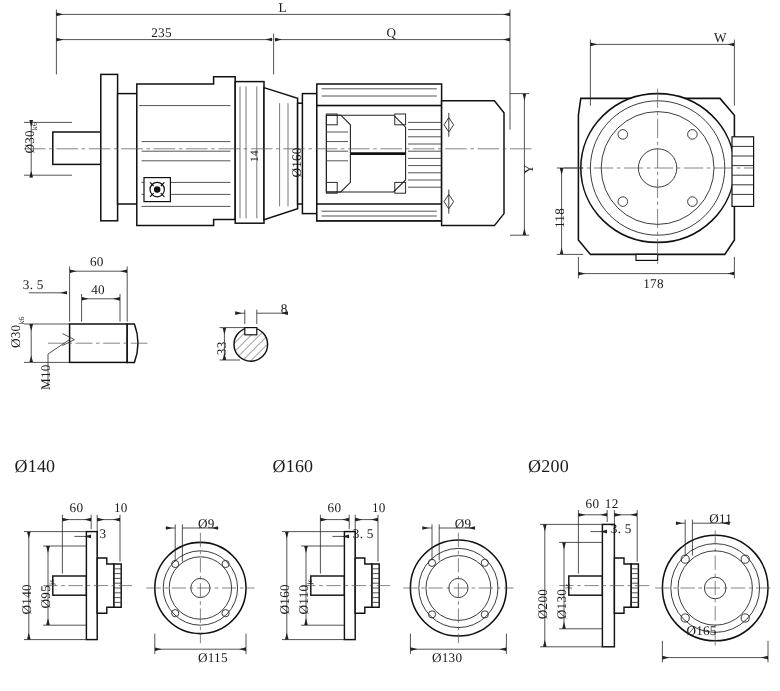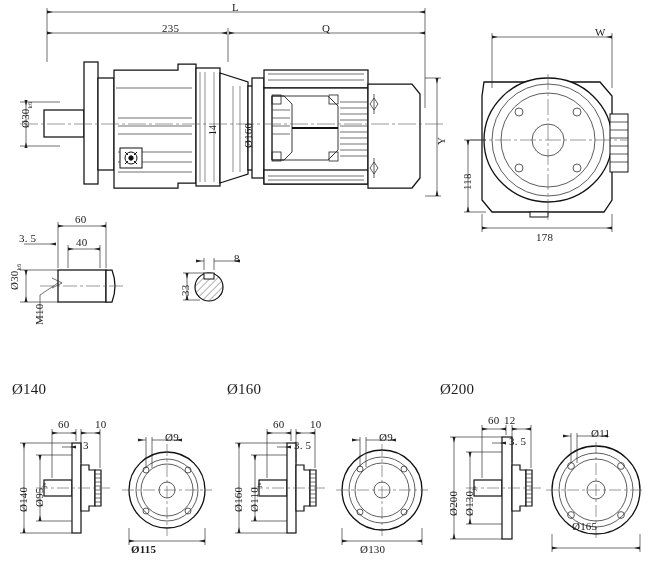--- a/index.html
+++ b/index.html
@@ -421,21 +421,21 @@
     <line x1="577" y1="433" x2="577" y2="463"></line>
     <line x1="563" y1="436" x2="571" y2="436" marker-start="url(#arS)"></line>
     <line x1="577" y1="436" x2="608" y2="436" marker-end="url(#ar)"></line>
     <line x1="552" y1="548" x2="640" y2="548" marker-start="url(#arS)" marker-end="url(#ar)"></line>
     <line x1="552" y1="534" x2="552" y2="552"></line>
     <line x1="640" y1="534" x2="640" y2="552"></line>
   </g>
 </svg>
 
 <div class="lbl" style="left:232px;top:2px;">L</div>
-<div class="lbl" style="left:126px;top:23px;margin-left:36px;">235</div>
+<div class="lbl" style="left:126px;top:23px;">235</div>
 <div class="lbl" style="left:322px;top:23px;">Q</div>
 <div class="lbl vert" style="left:20px;top:128px;"><span>Ø30</span><span class="sub">k6</span></div>
 <div class="lbl vert sm" style="left:209px;top:135px;">14</div>
 <div class="lbl vert" style="left:243px;top:148px;">Ø160</div>
 <div class="lbl vert" style="left:436px;top:145px;">Y</div>
 
 <div class="lbl" style="left:595px;top:27px;">W</div>
 <div class="lbl vert" style="left:462px;top:190px;">118</div>
 <div class="lbl" style="left:536px;top:232px;text-align:center;">178</div>
 
@@ -448,21 +448,21 @@
 <div class="lbl" style="left:234px;top:253px;">8</div>
 <div class="lbl vert" style="left:180px;top:296px;">33</div>
 
 <div class="lbl big" style="left:12px;top:382px;">Ø140</div>
 <div class="lbl" style="left:58px;top:419px;">60</div>
 <div class="lbl" style="left:95px;top:419px;">10</div>
 <div class="lbl" style="left:83px;top:440px;">3</div>
 <div class="lbl vert" style="left:18px;top:512px;">Ø140</div>
 <div class="lbl vert" style="left:34px;top:507px;"><span>Ø95</span><span class="sub">js</span></div>
 <div class="lbl" style="left:165px;top:432px;">Ø9</div>
-<div class="lbl" style="left:131px;top:544px;font-weight:bold;">Ø115</div>
+<div class="lbl" style="left:165px;top:544px;">Ø115</div>
 
 <div class="lbl big" style="left:227px;top:382px;">Ø160</div>
 <div class="lbl" style="left:273px;top:419px;">60</div>
 <div class="lbl" style="left:310px;top:419px;">10</div>
 <div class="lbl" style="left:294px;top:440px;">3. 5</div>
 <div class="lbl vert" style="left:233px;top:512px;">Ø160</div>
 <div class="lbl vert" style="left:249px;top:512px;"><span>Ø110</span><span class="sub">js</span></div>
 <div class="lbl" style="left:379px;top:432px;">Ø9</div>
 <div class="lbl" style="left:360px;top:544px;">Ø130</div>
 

